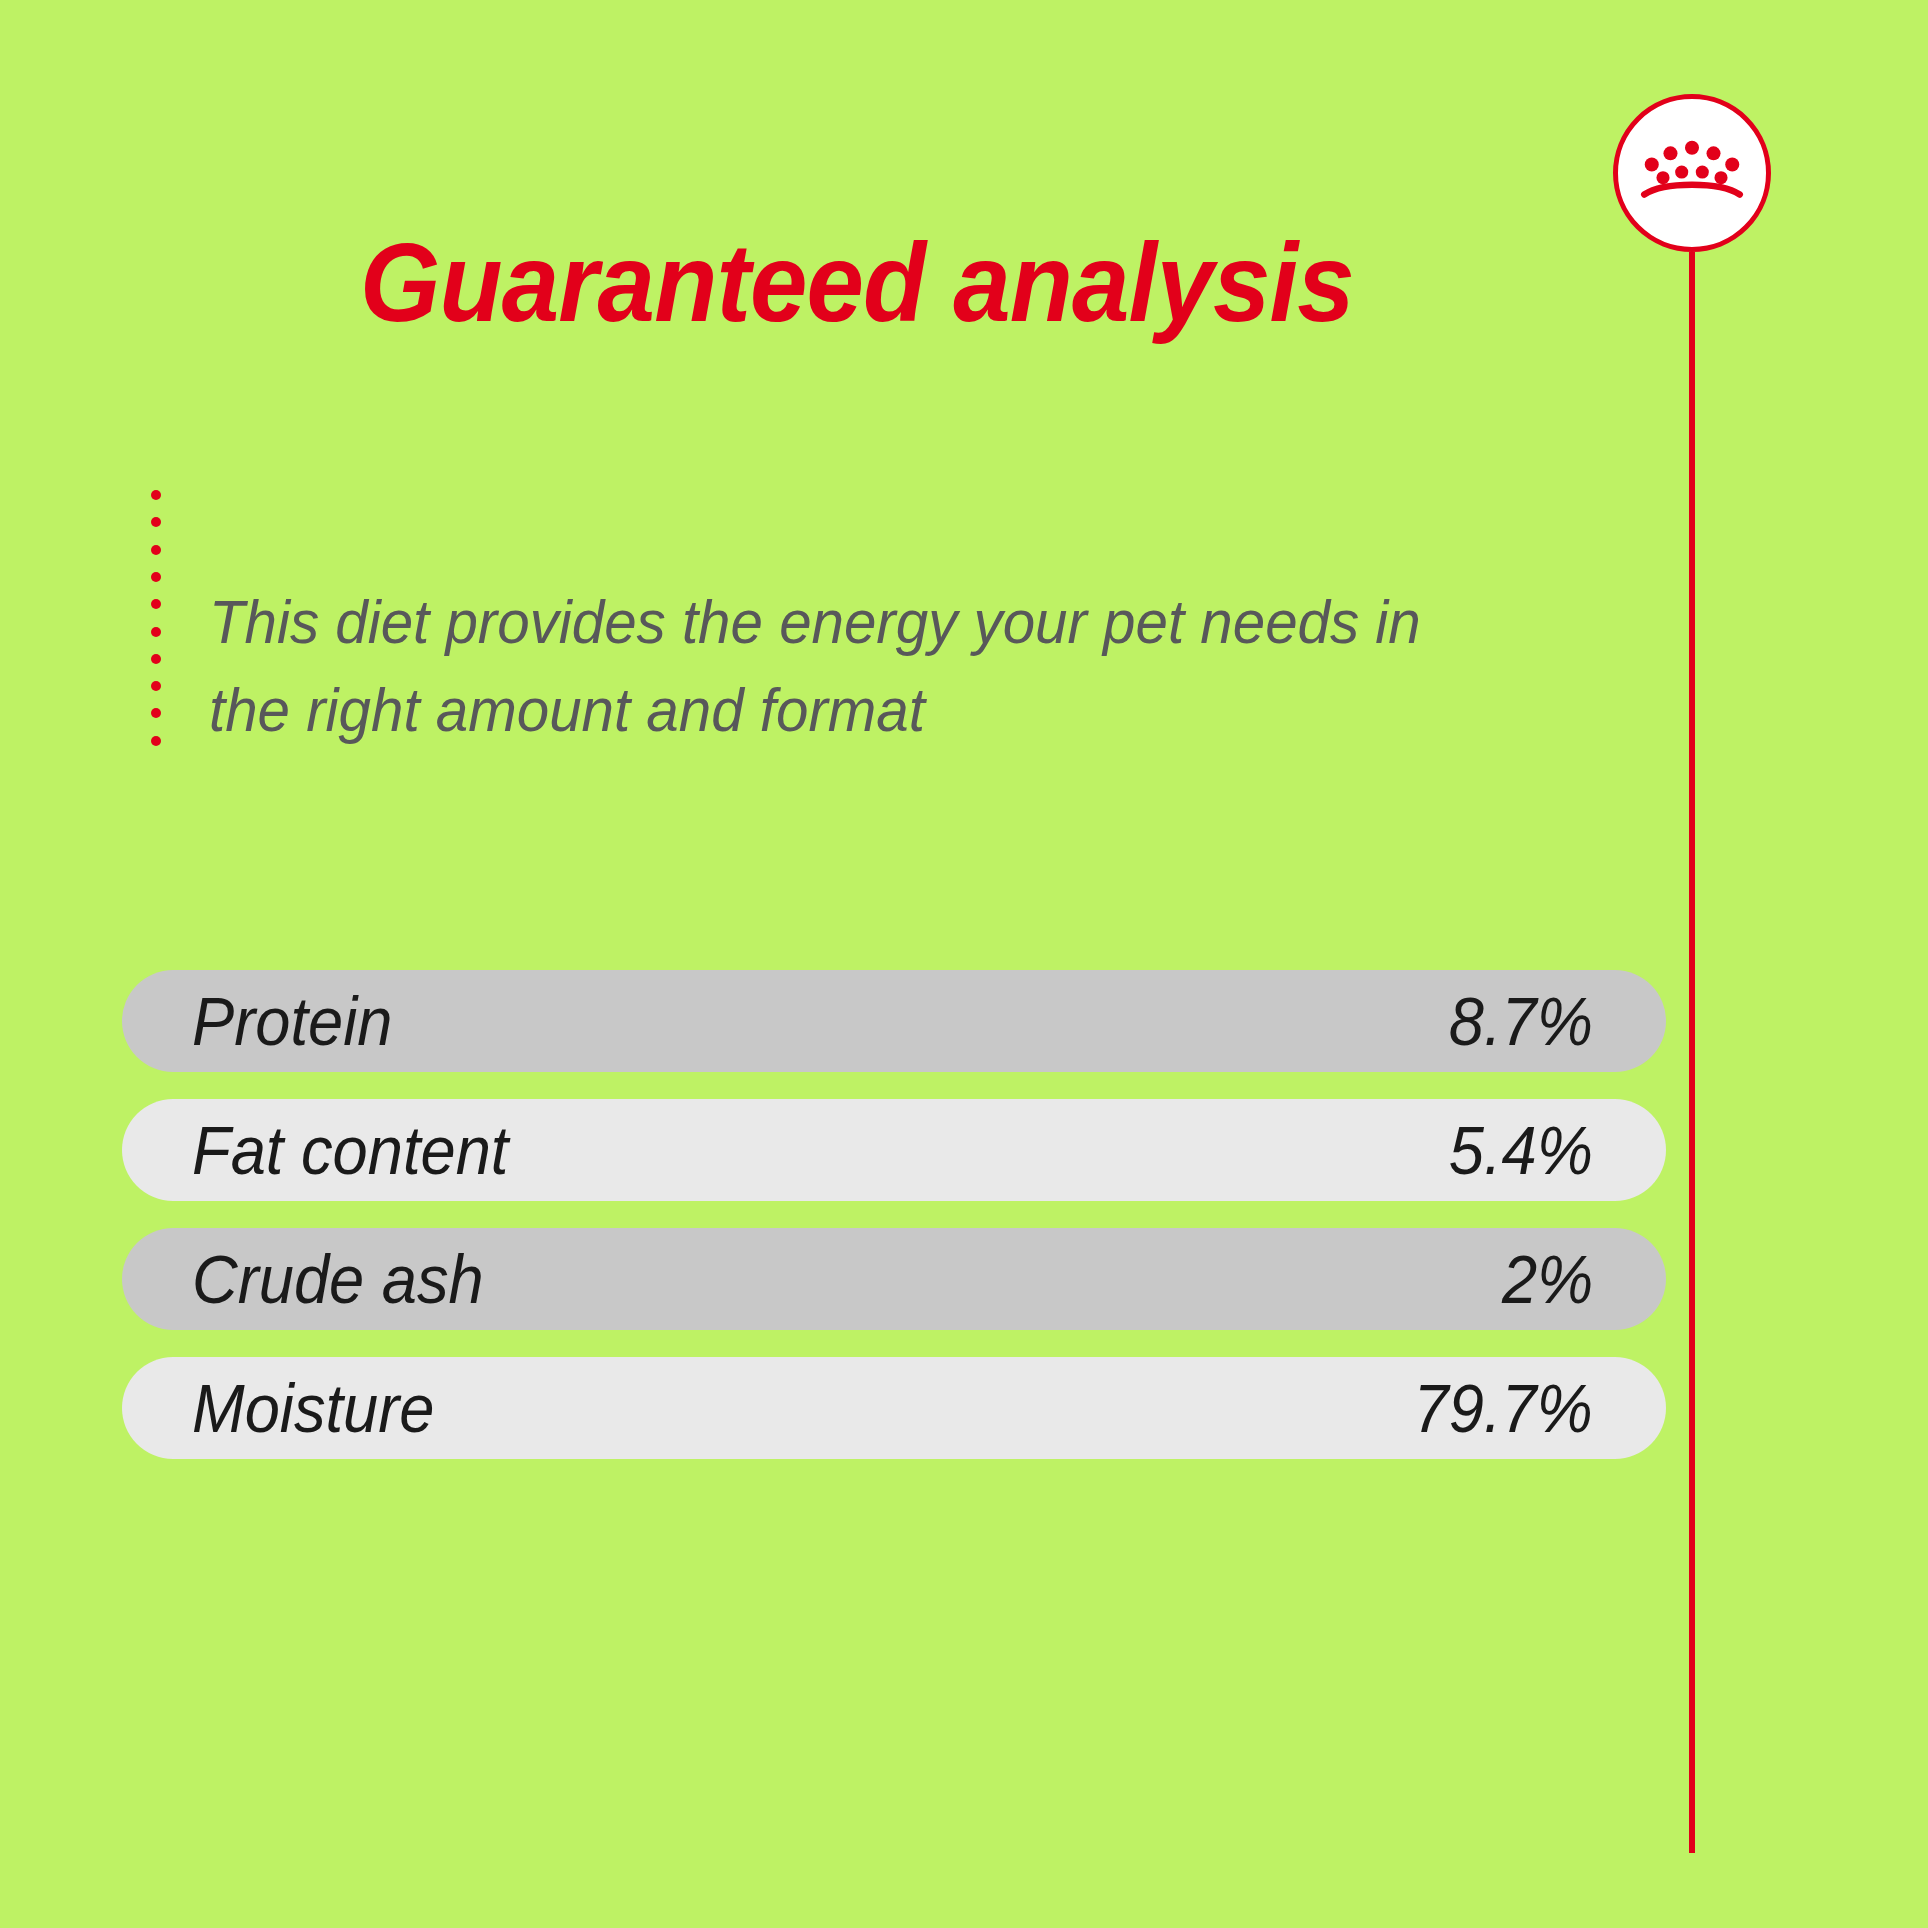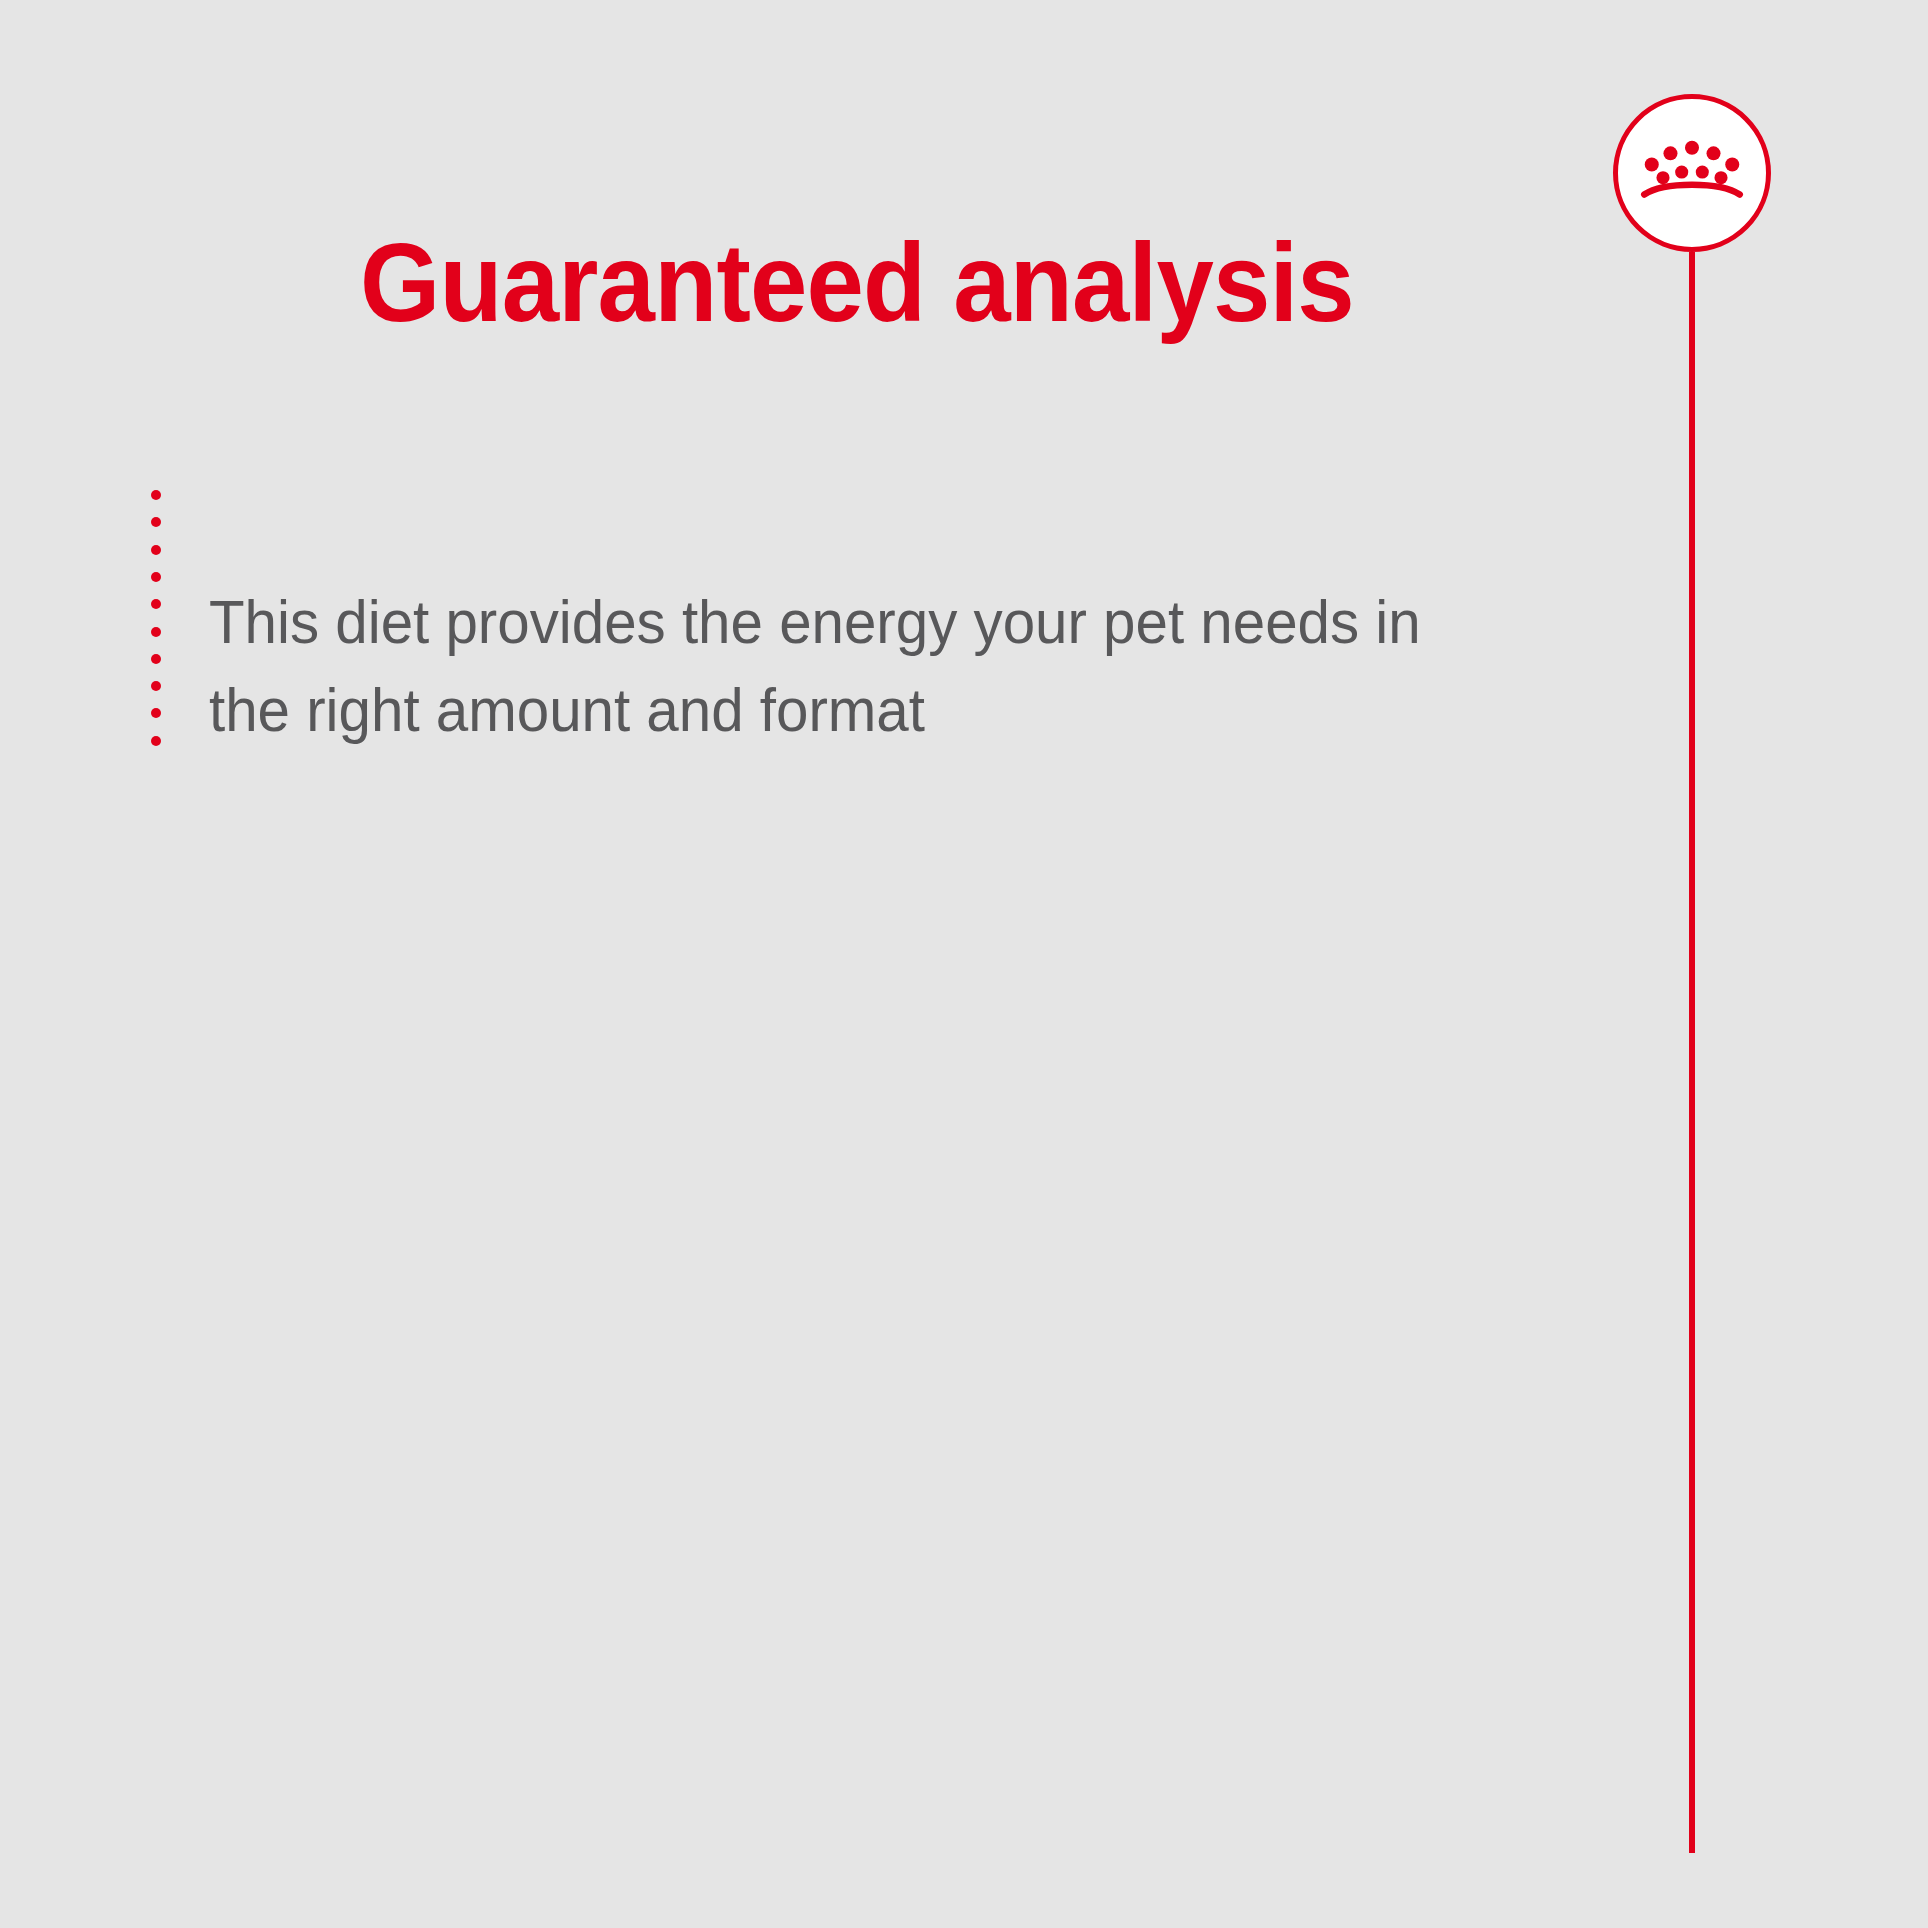--- a/index.html
+++ b/index.html
@@ -11,21 +11,22 @@
     width: 1928px;
     height: 1928px;
     font-family: "Liberation Sans", sans-serif;
     position: relative;
     overflow: hidden;
   }
 
   .page {
     position: absolute;
     inset: 0;
-    background: #e5e5e5;
+    background: #bef264;
+    font-style: italic;
   }
 
   
   .title {
     position: absolute;
     left: 0;
     top: 151px;
     width: 1714px;
     text-align: center;
     color: #E2001A;
@@ -153,20 +154,43 @@
     <span class="dot" style="top:109px"></span>
     <span class="dot" style="top:137px"></span>
     <span class="dot" style="top:164px"></span>
     <span class="dot" style="top:191px"></span>
     <span class="dot" style="top:218px"></span>
     <span class="dot" style="top:246px"></span>
   </div>
 
   <p class="intro">This diet provides the energy your pet needs in the right amount and format</p>
 
+  <div class="rows">
+
+    <div class="row dark">
+      <span class="label">Protein</span>
+      <span class="value">8.7%</span>
+    </div>
+
+    <div class="row light">
+      <span class="label">Fat content</span>
+      <span class="value">5.4%</span>
+    </div>
+
+    <div class="row dark">
+      <span class="label">Crude ash</span>
+      <span class="value">2%</span>
+    </div>
+
+    <div class="row light">
+      <span class="label">Moisture</span>
+      <span class="value">79.7%</span>
+    </div>
+
+  </div>
 
   <div class="badge-wrap">
     <div class="stem"></div>
     <div class="badge">
       <svg class="crown" viewBox="0 0 110 78">
         <circle cx="12" cy="30" r="7.5" fill="#E2001A"></circle>
         <circle cx="32" cy="18" r="7.5" fill="#E2001A"></circle>
         <circle cx="55" cy="12" r="7.5" fill="#E2001A"></circle>
         <circle cx="78" cy="18" r="7.5" fill="#E2001A"></circle>
         <circle cx="98" cy="30" r="7.5" fill="#E2001A"></circle>

